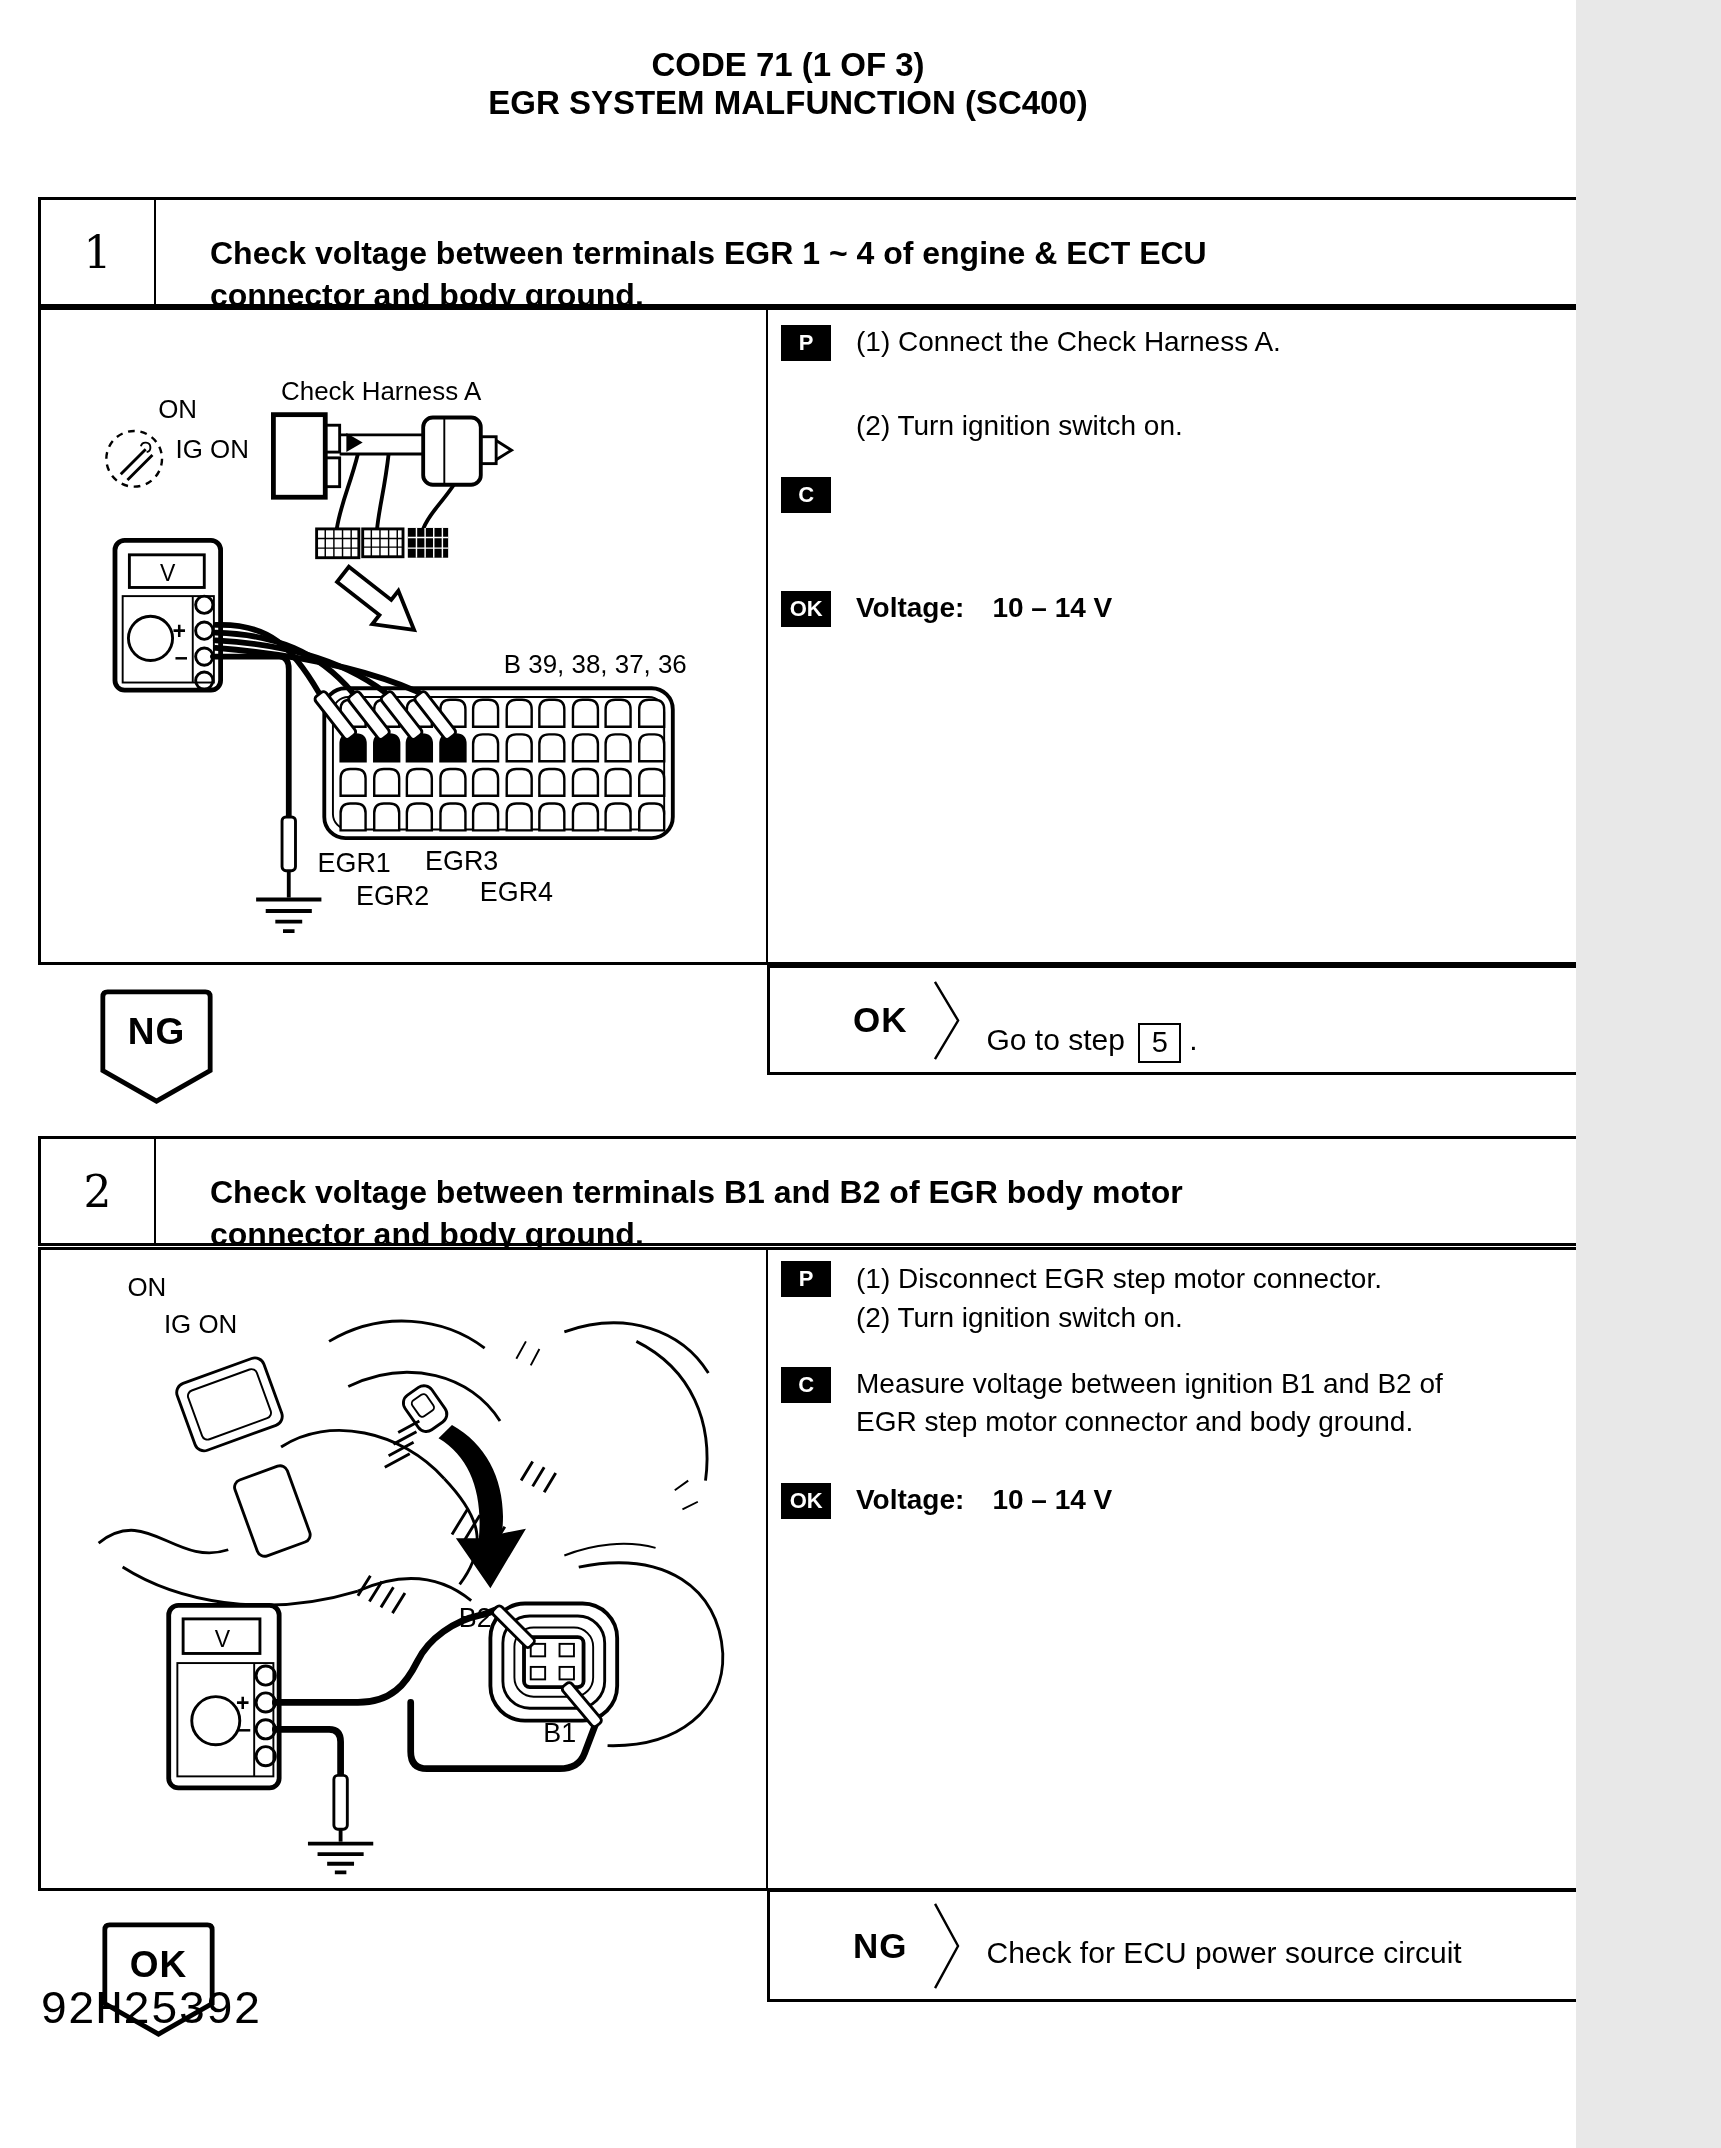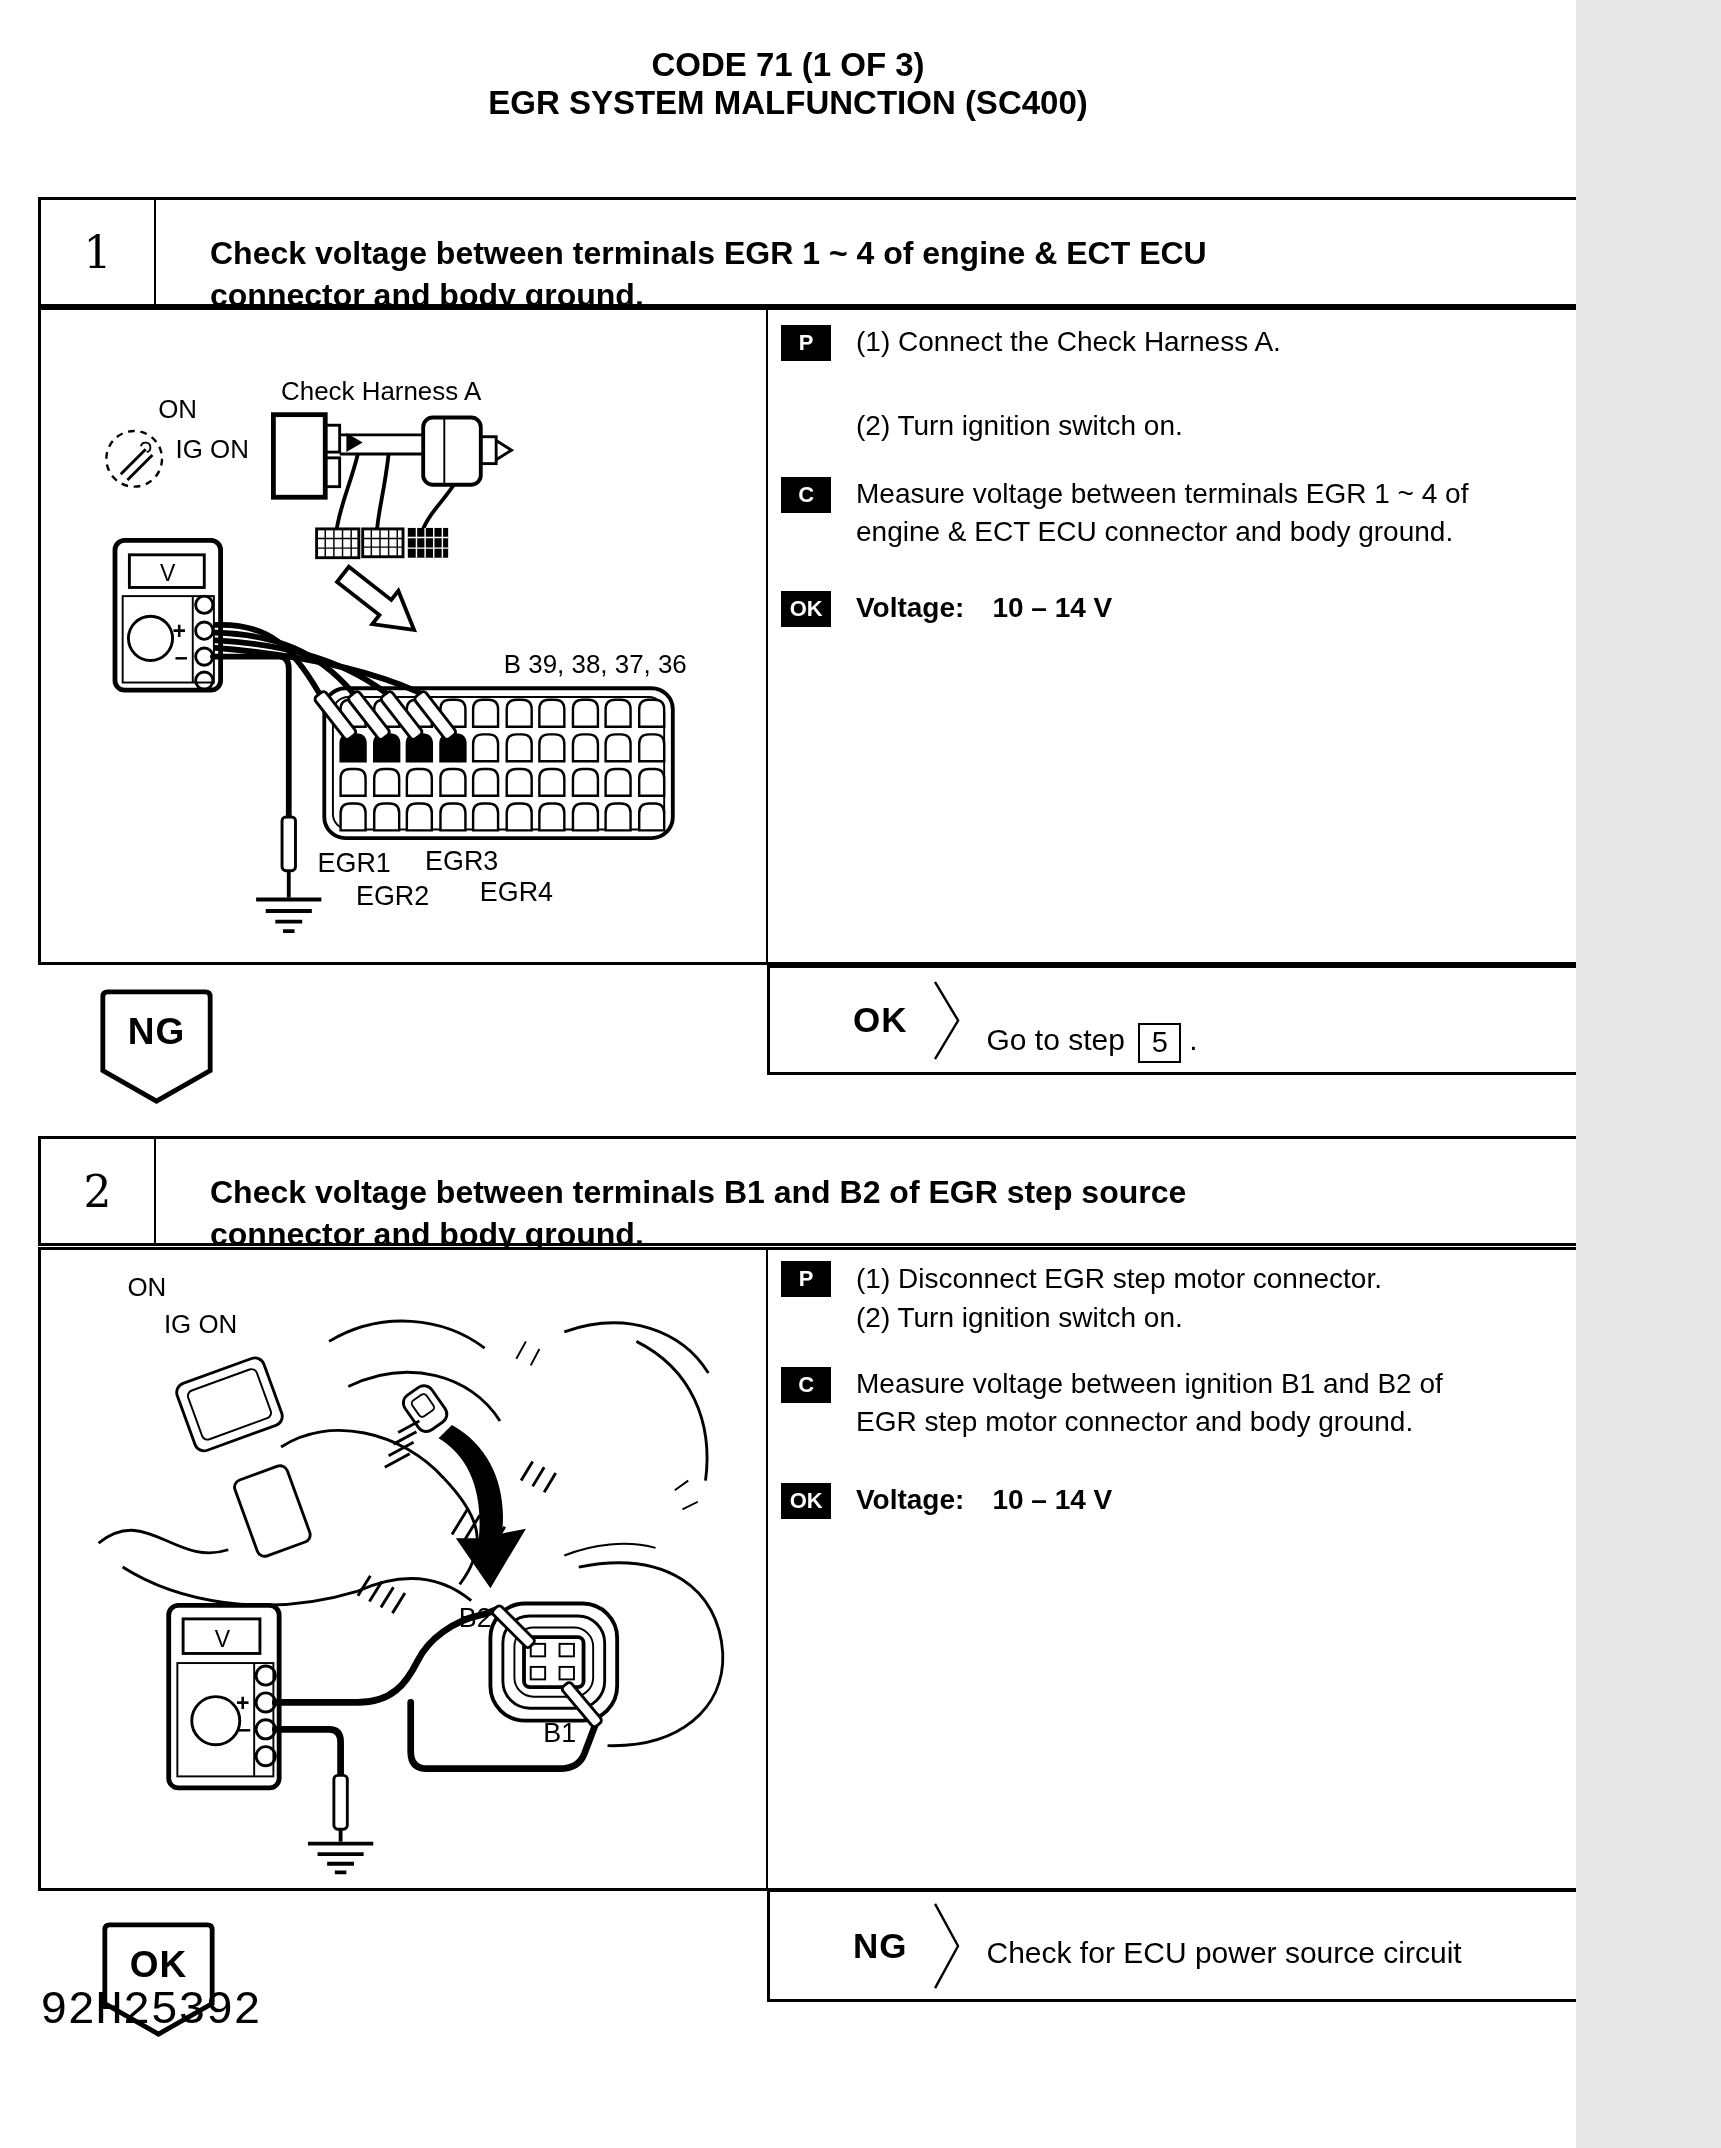--- a/index.html
+++ b/index.html
@@ -225,24 +225,20 @@
     <div class="instr-col">
       <div class="instr-row" style="top:13.4px;">
         <span class="badge">P</span>
         <div class="instr-text">
           <div>(1)  Connect the Check Harness A.</div>
           <div class="gap-lg">(2)  Turn ignition switch on.</div>
         </div>
       </div>
       <div class="instr-row" style="top:165px;">
         <span class="badge">C</span>
-        <div class="instr-text">
-          <div>Measure voltage between terminals EGR 1 ~ 4 of</div>
-          <div>engine &amp; ECT ECU connector and body ground.</div>
-        </div>
       </div>
       <div class="instr-row" style="top:279px;">
         <span class="badge">OK</span>
         <div class="instr-text spec-line">
           <span>Voltage:</span><span class="val">10 – 14 V</span>
         </div>
       </div>
     </div>
   </div>
 
@@ -261,21 +257,21 @@
   <div class="pent" style="left:99px;top:988px;">
     <svg width="115" height="119" viewBox="0 0 120 124">
       <path d="M9,4 L111,4 Q116,4 116,9 L116,86 L60,118 L4,86 L4,9 Q4,4 9,4 Z" fill="#fff" stroke="#000" stroke-width="5"></path>
     </svg>
     <span class="pent-label">NG</span>
   </div>
 
   <div class="step-header" style="top:1136px;">
     <div class="step-num">2</div>
     <div class="step-title">
-      <div>Check voltage between terminals B1 and B2 of EGR step source</div>
+      <div>Check voltage between terminals B1 and B2 of EGR body motor</div>
       <div>connector and body ground.</div>
     </div>
   </div>
 
   <div class="step-body" style="top:1247px;height:644px;">
 
     <svg class="diagram" width="725" height="636" viewBox="0 0 755 662">
 
       <text x="90" y="48" class="t27">ON</text>
       <text x="128" y="86" class="t27">IG ON</text>

